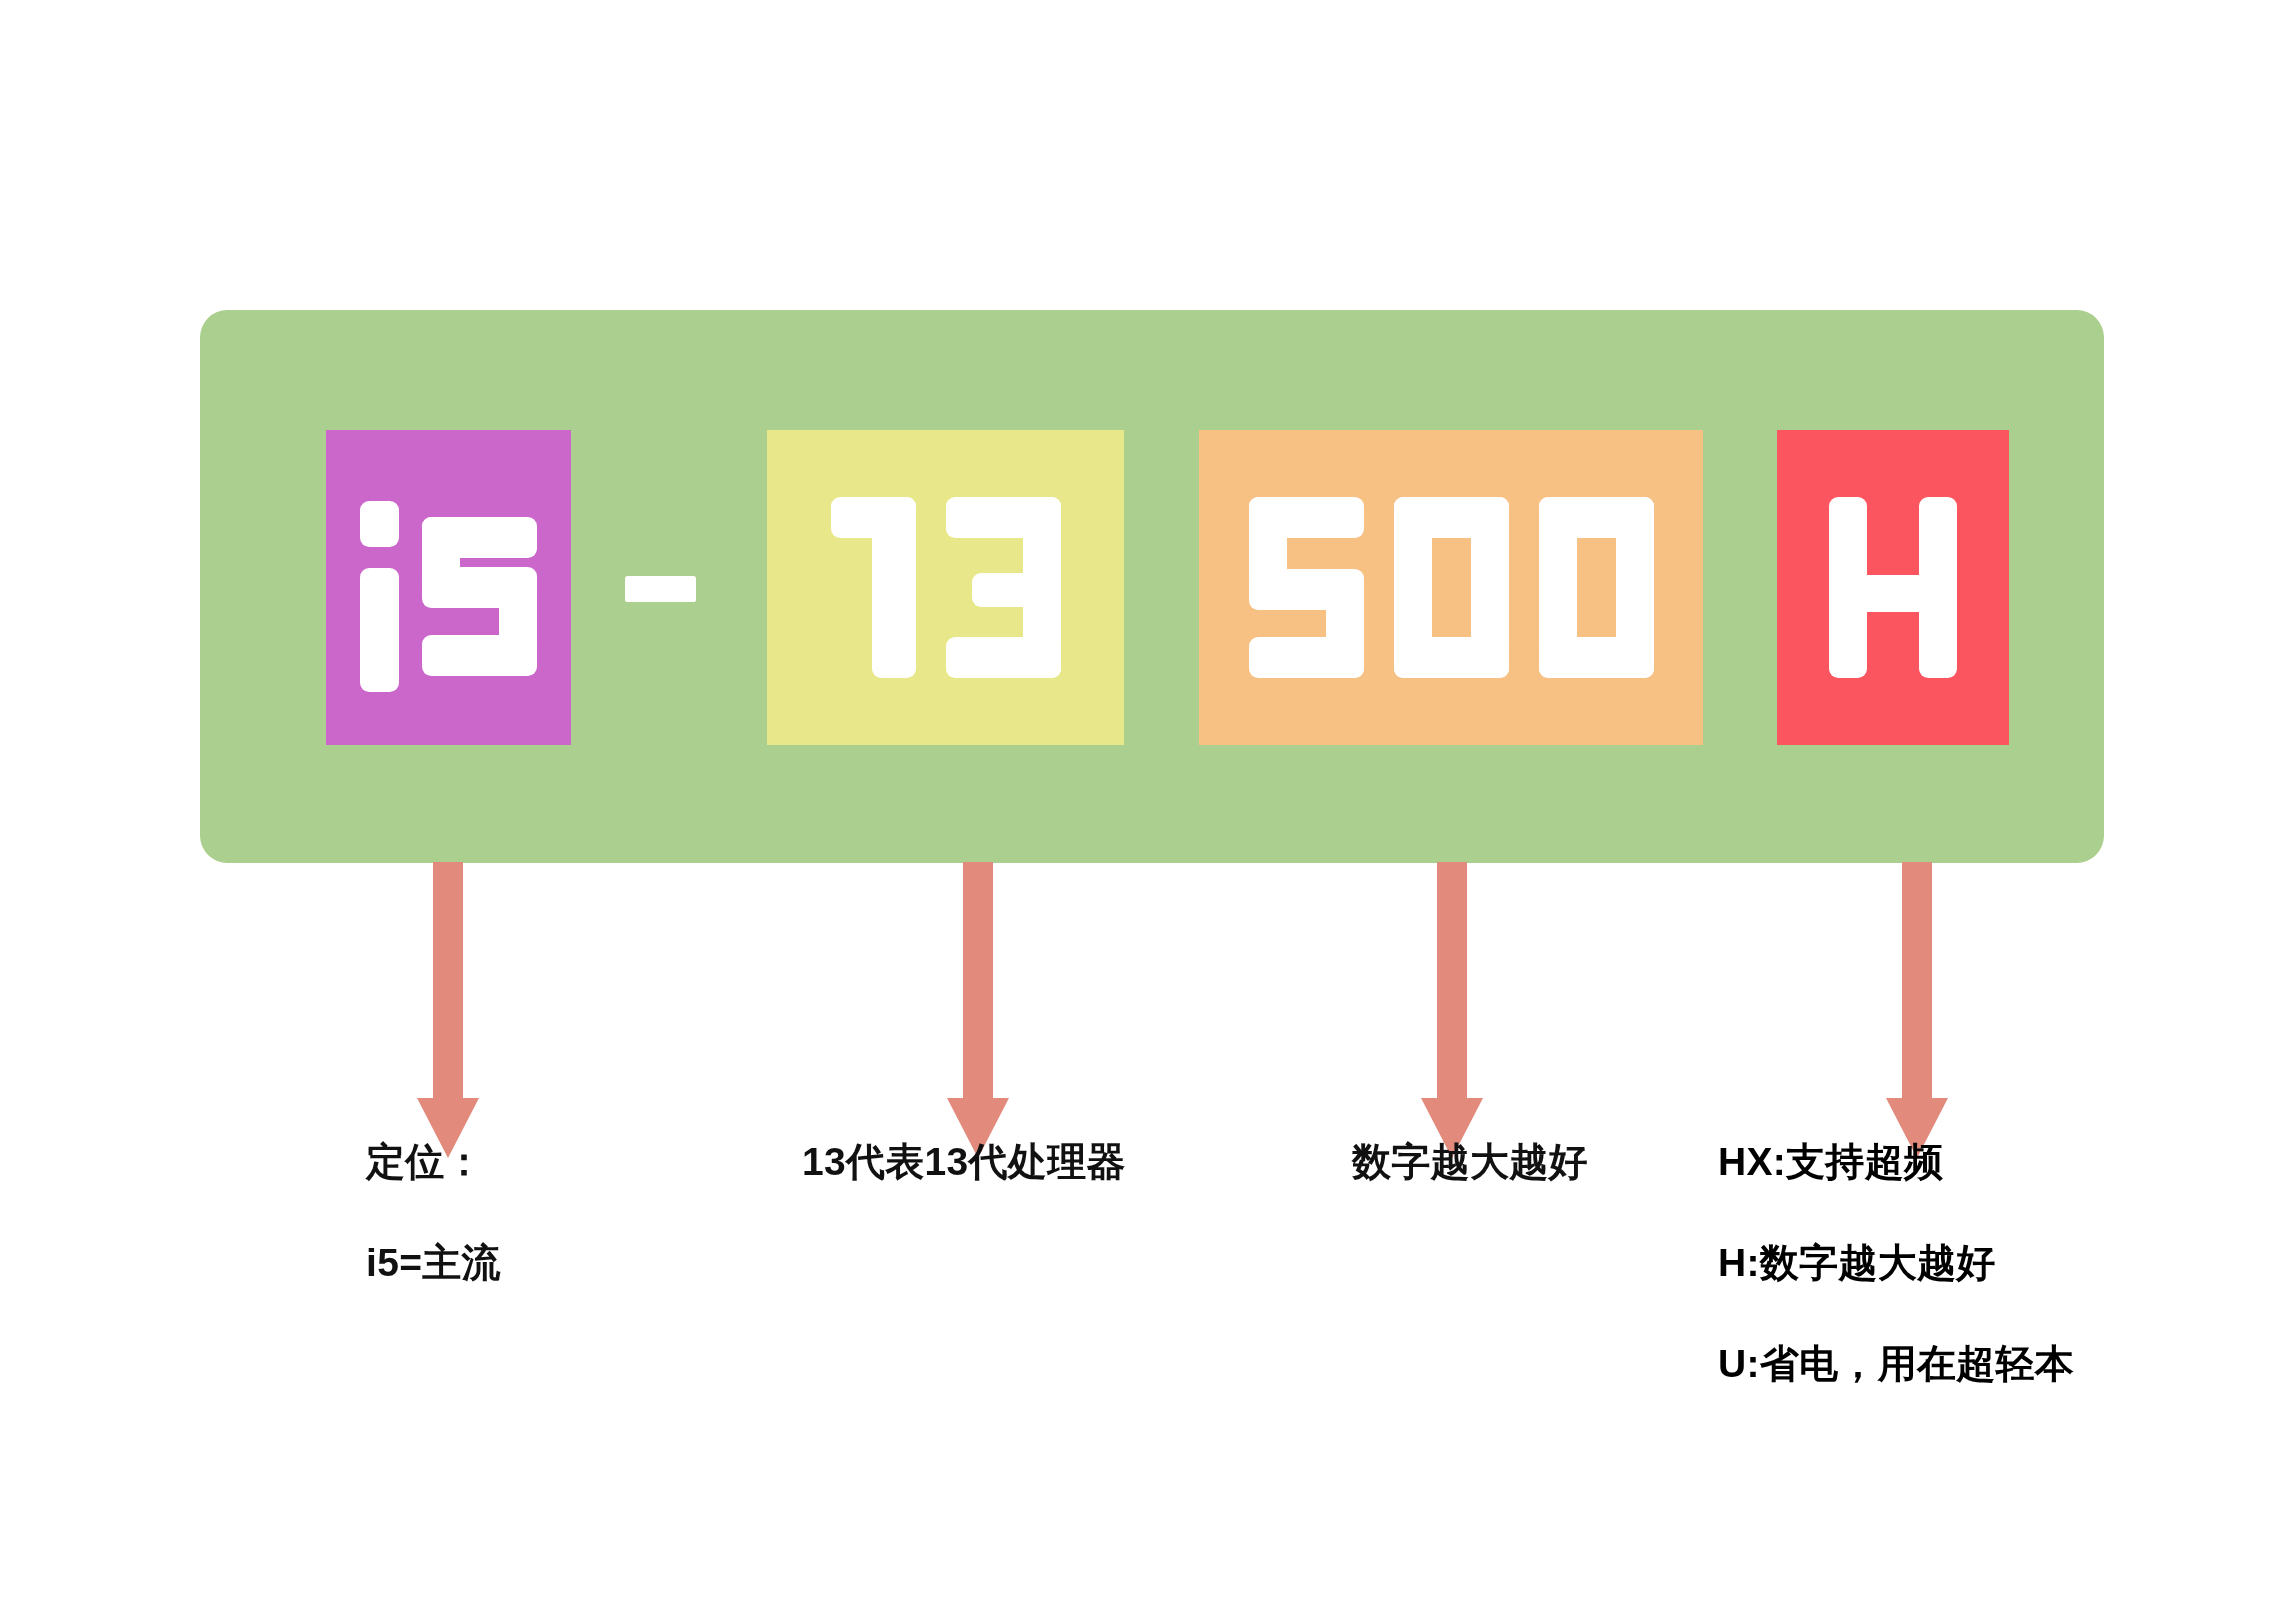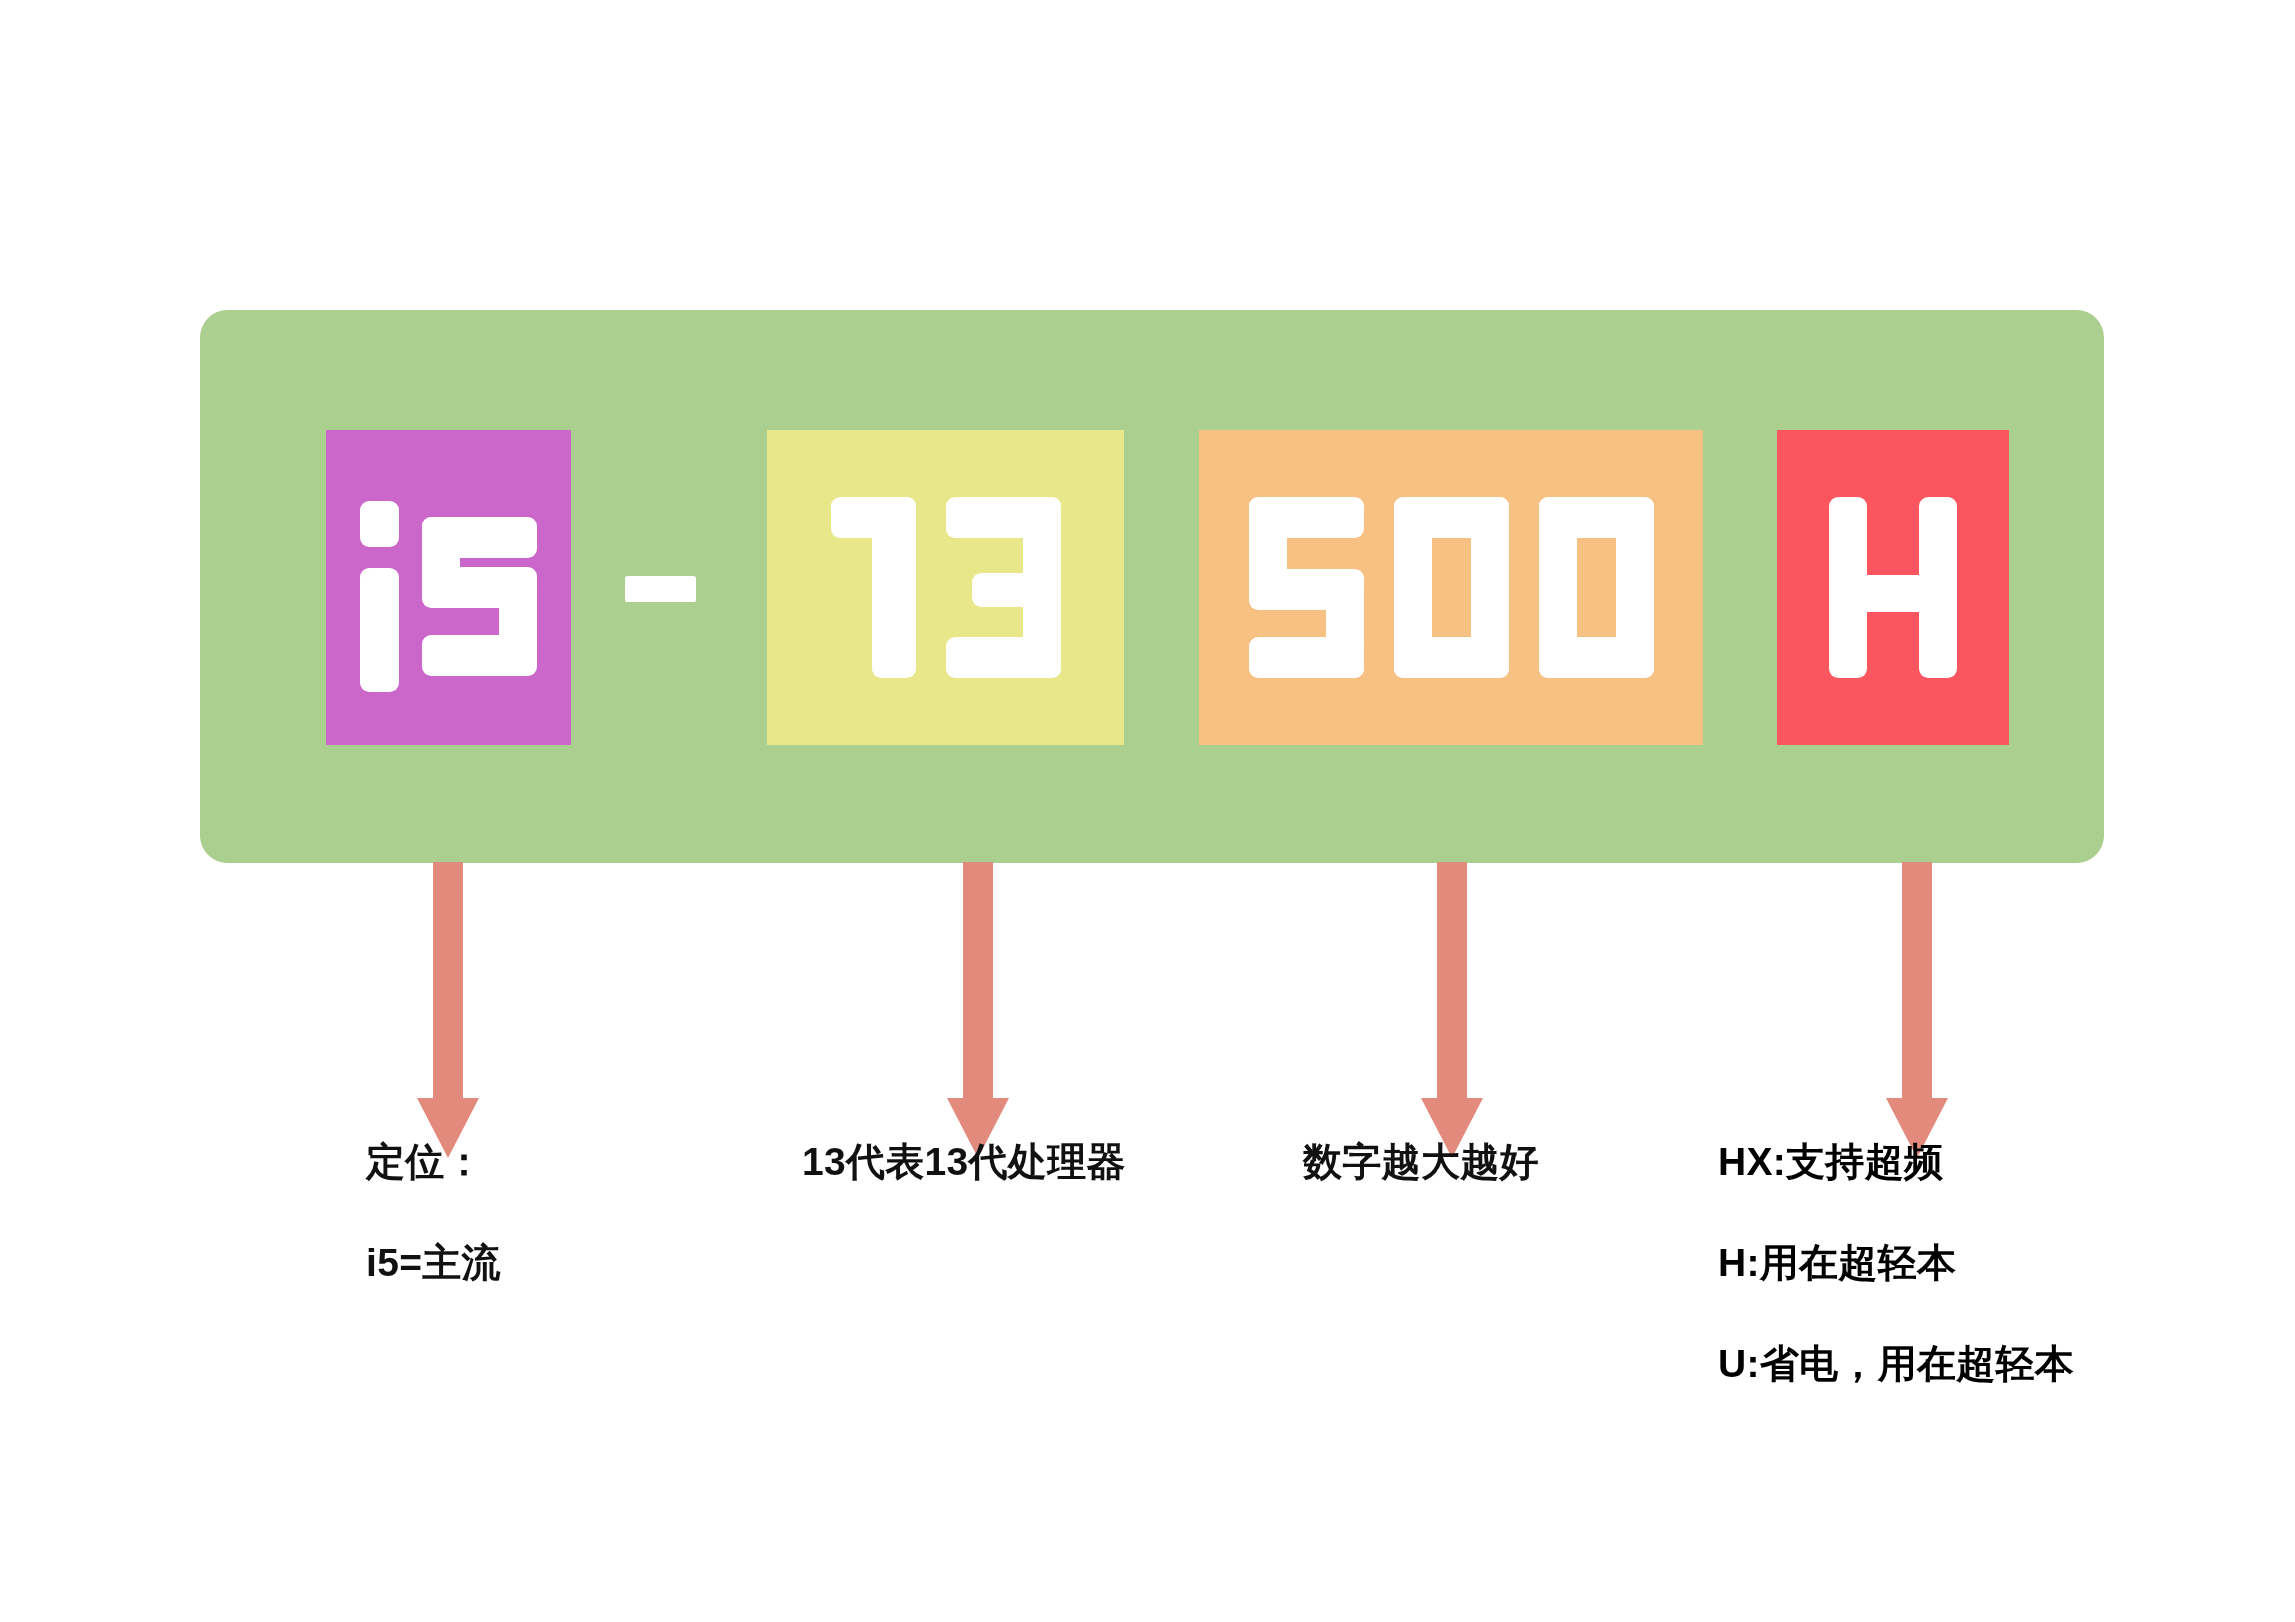--- a/index.html
+++ b/index.html
@@ -221,22 +221,22 @@
 
 <div class="caption" style="left: 366px; top: 1086px; width: 406px; color: rgb(17, 17, 17);">
   <span class="line">定位：</span>
   <span class="line">i5=主流</span>
 </div>
 
 <div class="caption" style="left: 802px; top: 1086px; width: 458px; color: rgb(17, 17, 17);">
   <span class="line">13代表13代处理器</span>
 </div>
 
-<div class="caption" style="left: 1303px; top: 1086px; width: 340px; color: rgb(17, 17, 17); font-family: Liberation Serif, serif;">
+<div class="caption" style="left: 1352px; top: 1086px; width: 340px; color: rgb(17, 17, 17); font-family: Liberation Serif, serif;">
   <span class="line">数字越大越好</span>
 </div>
 
 <div class="caption" style="left: 1718px; top: 1086px; width: 458px; color: #000000;">
   <span class="line">HX:支持超频</span>
-  <span class="line">H:用在超轻本</span>
+  <span class="line">H:数字越大越好</span>
   <span class="line">U:省电，用在超轻本</span>
 </div>
 
 
 </body></html>

